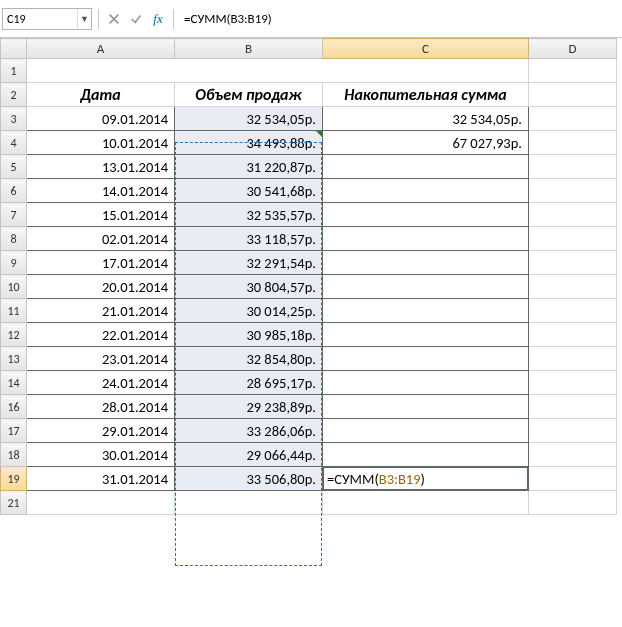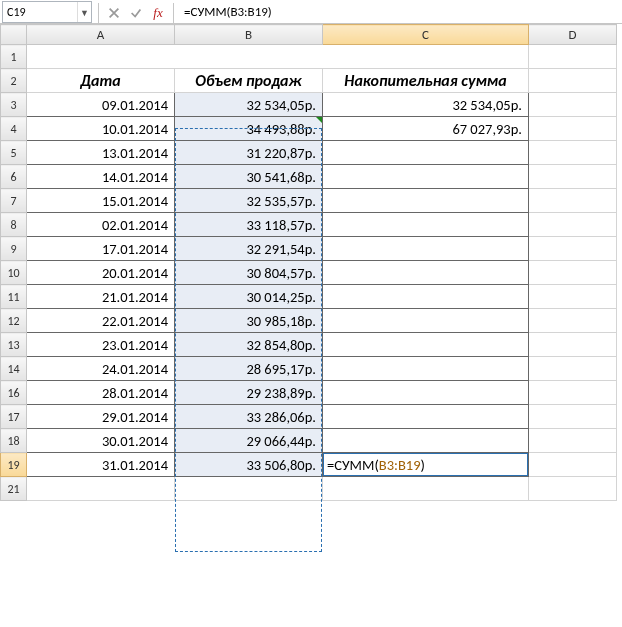--- a/index.html
+++ b/index.html
@@ -8,22 +8,22 @@
     font-family: Calibri, Arial, sans-serif;
     font-size: 14px;
     background: #fff;
     width: 622px;
     height: 627px;
     overflow: hidden;
     color: #000;
   }
   .formula-bar {
     display: flex;
-    align-items: flex-end;
-    height: 24px;
+    align-items: center;
+    height: 38px;
     border-bottom: 1px solid #c6c6c6;
     background: #fff;
   }
   .name-box {
     width: 90px;
     height: 22px;
     border: 1px solid #aeb5bd;
     margin: 0 2px;
     display: flex;
     align-items: center;
@@ -57,21 +57,21 @@
     display: flex;
     align-items: center;
     justify-content: center;
     color: #888;
     font-size: 13px;
   }
   .fb-btn svg { width: 14px; height: 14px; }
   .fx-btn {
     font-style: italic;
     font-family: "Times New Roman", serif;
-    color: #b91c1c;
+    color: #0369a1;
   }
   .formula-input {
     flex: 1;
     padding: 0 6px;
     font-size: 13px;
     height: 100%;
     display: flex;
     align-items: center;
     border: none;
     outline: none;

